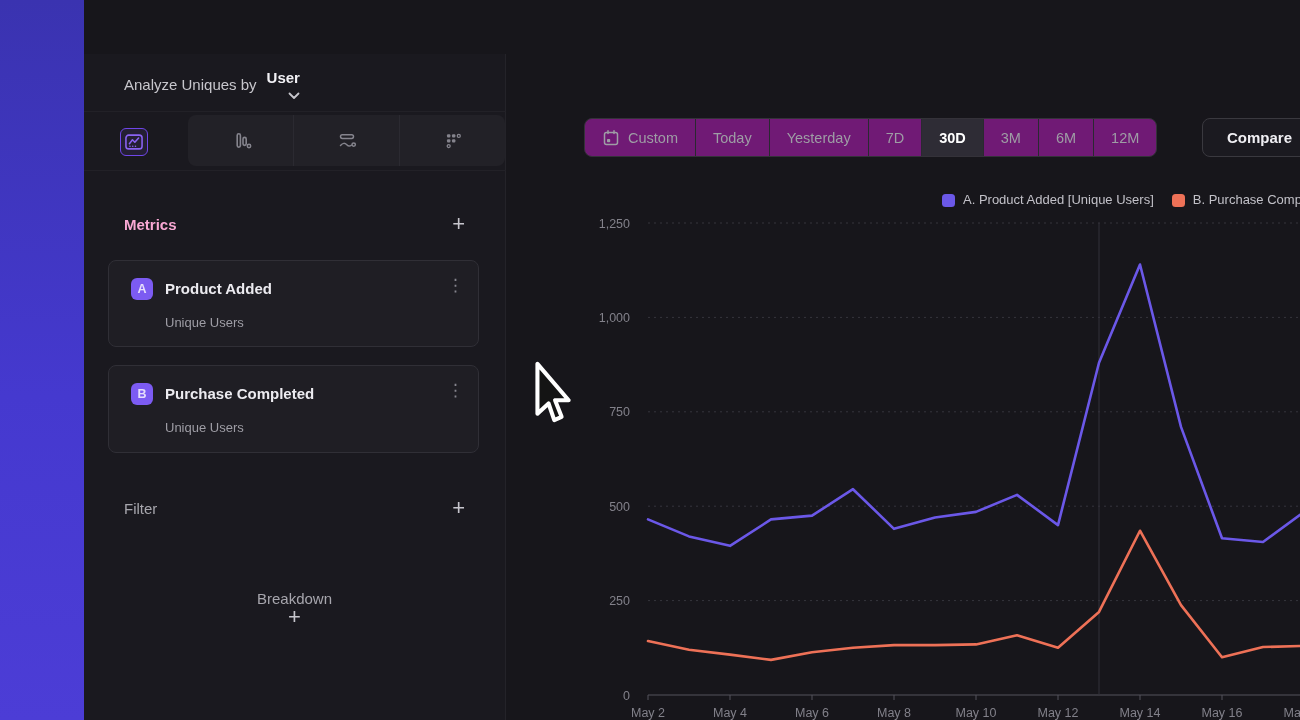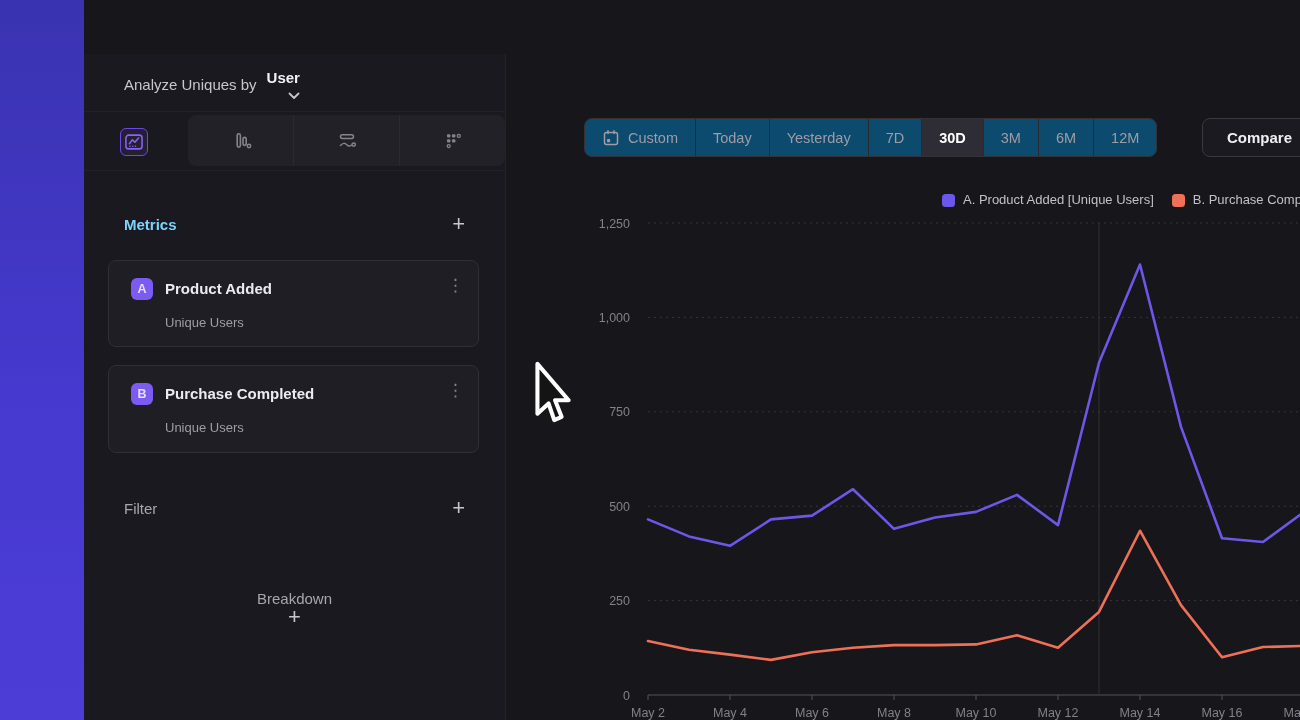--- a/index.html
+++ b/index.html
@@ -21,38 +21,38 @@
   .an-value{display:flex;align-items:flex-end;gap:6px;cursor:pointer;flex-direction:column;}
   .an-value span{font-size:15px;font-weight:700;color:#f2f1f5;}
   .sb-divider{position:absolute;left:0;width:422px;height:1px;background:#222127;}
   .tab-selected{position:absolute;left:36px;top:74px;width:28px;height:28px;border:1.5px solid #6f46e8;
                 border-radius:6px;background:rgba(124,92,240,.10);display:flex;align-items:center;justify-content:center;cursor:pointer;}
   .tab-group{position:absolute;left:104px;top:61px;width:317px;height:51px;background:#222127;
              border-radius:8px;display:flex;overflow:hidden;}
   .tab-cell{flex:1;display:flex;align-items:center;justify-content:center;cursor:pointer;}
   .tab-cell + .tab-cell{border-left:1px solid #2b2a31;}
   .metrics-head{position:absolute;left:40px;top:160px;width:341px;display:flex;align-items:center;justify-content:space-between;}
-  .metrics-head .lbl{font-size:15px;font-weight:700;color:#7dd3fc;}
+  .metrics-head .lbl{font-size:15px;font-weight:700;color:#f9a8d4;}
   .plus-btn{font-size:22px;font-weight:300;color:#c6c5cc;line-height:20px;cursor:pointer;background:none;border:none;padding:0;}
   .metric-card{position:absolute;left:24px;width:371px;background:#1f1e24;border:1px solid #302f36;border-radius:8px;}
   .card-a{top:206px;height:87px;}
   .card-b{top:311px;height:88px;}
   .badge{position:absolute;left:22px;top:17px;width:22px;height:22px;border-radius:6px;background:#7c5bf2;
          color:#e6defc;font-size:12.5px;font-weight:700;display:flex;align-items:center;justify-content:center;}
   .metric-name{position:absolute;left:56px;top:19px;font-size:15px;font-weight:700;color:#ecebf0;}
   .metric-sub{position:absolute;left:56px;top:54px;font-size:13px;color:#9e9da5;}
   .kebab{position:absolute;right:14px;top:14px;font-size:17px;color:#85848d;cursor:pointer;letter-spacing:0;}
   .side-section{position:absolute;left:40px;width:341px;display:flex;align-items:center;justify-content:space-between;}
   .side-section .lbl{font-size:15px;color:#a7a6ad;}
   .sec-filter{top:444px;}
   .sec-breakdown{top:536px;flex-direction:column;}
   
   .main{position:absolute;left:506px;top:54px;width:794px;height:666px;background:#17161b;}
   .range-control{position:absolute;left:78px;top:64px;height:39px;display:inline-flex;align-items:stretch;
-                 background:#0c4a6e;border:1px solid #343239;border-radius:8px;overflow:hidden;}
+                 background:#701a75;border:1px solid #343239;border-radius:8px;overflow:hidden;}
   .seg{display:flex;align-items:center;gap:8px;padding:0 17px;font-size:14.5px;color:#9e9da5;cursor:pointer;white-space:nowrap;}
   .seg + .seg{border-left:1px solid #2a2930;}
   .seg.selected{background:#2e2c35;color:#ffffff;font-weight:700;}
   .compare-btn{position:absolute;left:696px;top:64px;height:39px;padding:0 24px;background:#1b1a20;
                border:1px solid #3a393f;border-radius:8px;font-size:15px;font-weight:700;color:#f0eff3;
                font-family:"Liberation Sans",sans-serif;cursor:pointer;}
   .legend{position:absolute;left:436px;top:136px;width:358px;height:18px;display:flex;gap:18px;
           overflow:hidden;white-space:nowrap;align-items:center;}
   .legend-item{display:flex;align-items:flex-end;gap:8px;flex:0 0 auto;}
   .swatch{width:13px;height:13px;border-radius:3.5px;flex:0 0 auto;}

